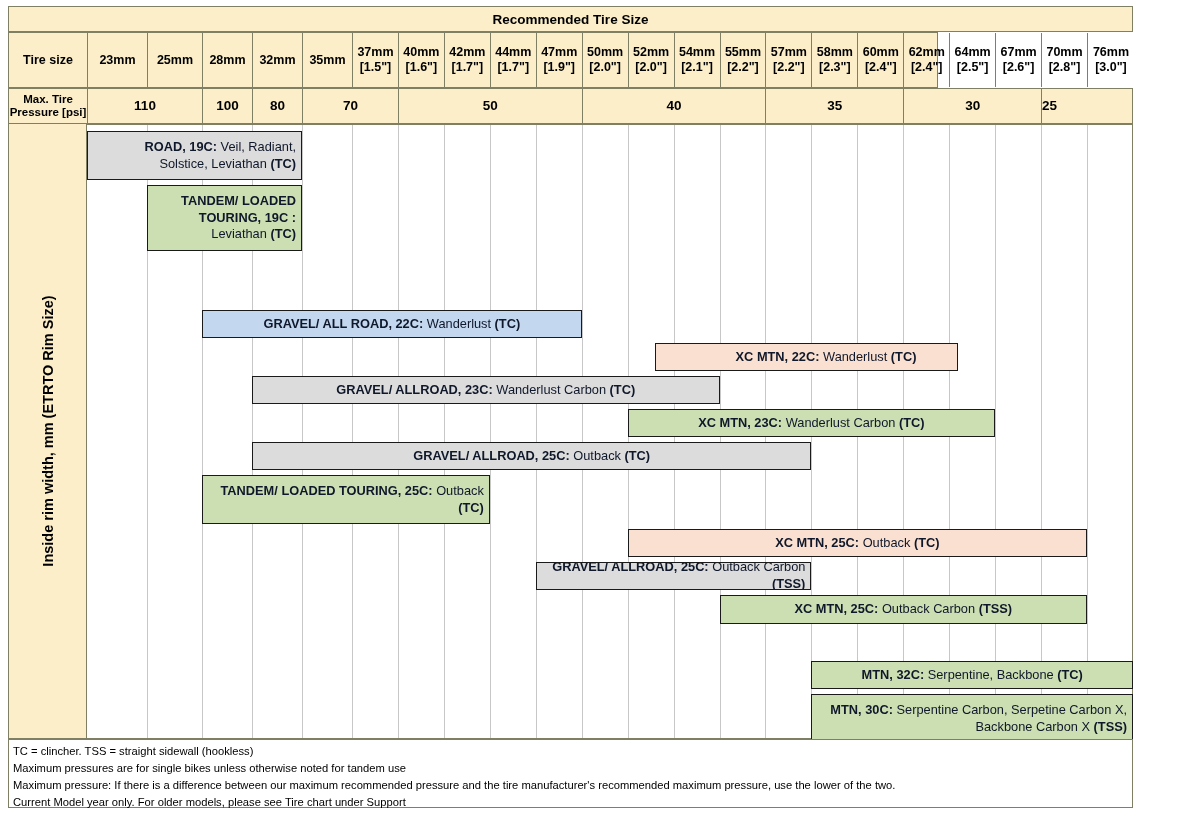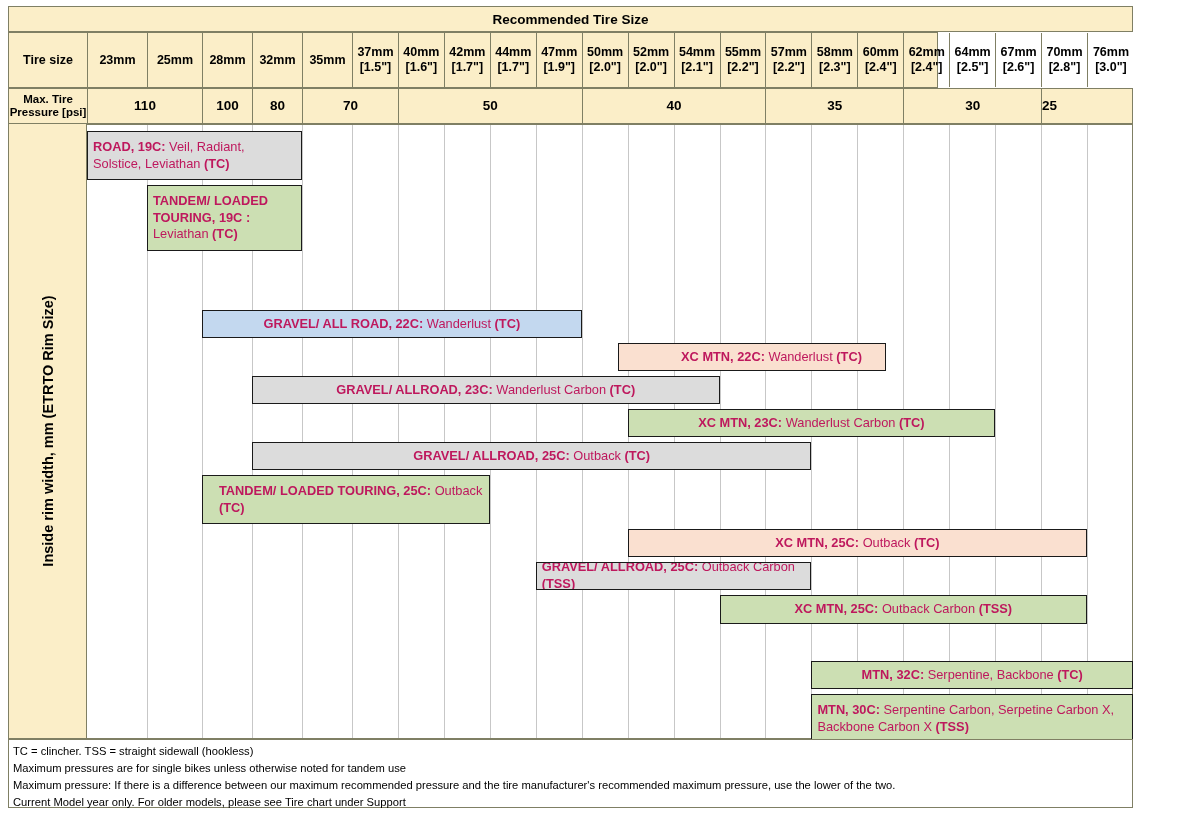--- a/index.html
+++ b/index.html
@@ -74,22 +74,22 @@
   .gridline {
     position:absolute; top:0; bottom:0; width:1px;
     background:#c7c7c7;
   }
 
   
   .bar {
     position:absolute;
     border:1.6px solid #1a1a1a;
     display:flex; align-items:center; justify-content:center;
-    text-align:left;
-    font-size:12.8px; color:#be185d;
+    text-align:right;
+    font-size:12.8px; color:#0f172a;
     line-height:1.32;
     padding:0 5px;
     overflow:hidden;
   }
   .bar .cat { font-weight:bold; }
   .bar .mdl { font-weight:normal; }
   .bar .cc  { font-weight:bold; }
 
   
   .notes {
@@ -237,21 +237,21 @@
       <div class="gridline" style="left: 1000.06px;"></div>
       <div class="bar" style="left: 0px; width: 215px; top: 6px; height: 49px; background: rgb(220, 220, 220);">
         <div><span class="cat">ROAD, 19C:</span><span class="mdl"> Veil, Radiant, Solstice, Leviathan </span><span class="cc">(TC)</span></div>
       </div>
       <div class="bar" style="left: 60px; width: 155px; top: 60px; height: 66px; background: rgb(204, 223, 179);">
         <div><span class="cat">TANDEM/ LOADED TOURING, 19C :</span><span class="mdl"> Leviathan </span><span class="cc">(TC)</span></div>
       </div>
       <div class="bar" style="left: 115px; width: 379.706px; top: 185px; height: 28px; background: rgb(195, 216, 239);">
         <div><span class="cat">GRAVEL/ ALL ROAD, 22C:</span><span class="mdl"> Wanderlust </span><span class="cc">(TC)</span></div>
       </div>
-      <div class="bar" style="left: 531px; width: 268px; top: 218px; height: 28px; background: rgb(250, 224, 208); padding-left: 44px;">
+      <div class="bar" style="left: 568px; width: 303px; top: 218px; height: 28px; background: rgb(250, 224, 208); padding-left: 44px;">
         <div><span class="cat">XC MTN, 22C:</span><span class="mdl"> Wanderlust </span><span class="cc">(TC)</span></div>
       </div>
       <div class="bar" style="left: 165px; width: 467.529px; top: 251px; height: 28px; background: rgb(220, 220, 220);">
         <div><span class="cat">GRAVEL/ ALLROAD, 23C:</span><span class="mdl"> Wanderlust Carbon </span><span class="cc">(TC)</span></div>
       </div>
       <div class="bar" style="left: 540.647px; width: 367.529px; top: 284px; height: 28px; background: rgb(204, 223, 179);">
         <div><span class="cat">XC MTN, 23C:</span><span class="mdl"> Wanderlust Carbon </span><span class="cc">(TC)</span></div>
       </div>
       <div class="bar" style="left: 165px; width: 559.412px; top: 317px; height: 28px; background: rgb(220, 220, 220);">
         <div><span class="cat">GRAVEL/ ALLROAD, 25C:</span><span class="mdl"> Outback </span><span class="cc">(TC)</span></div>

